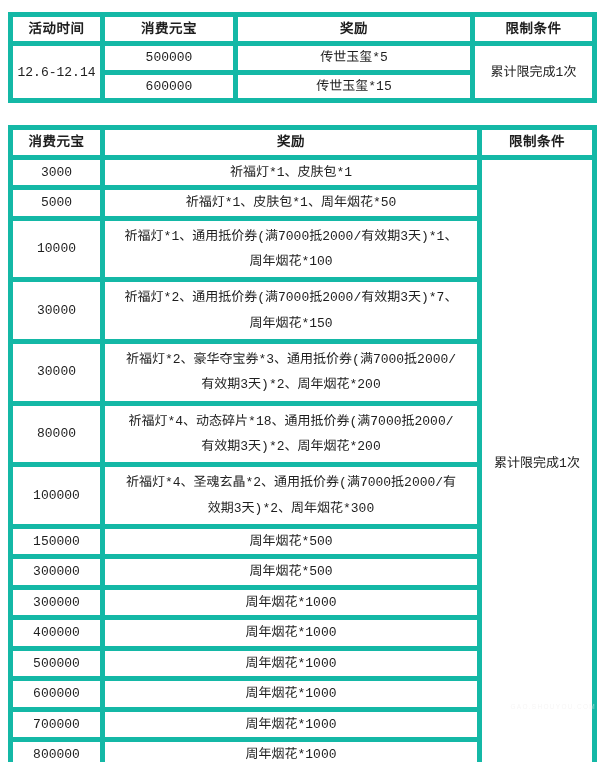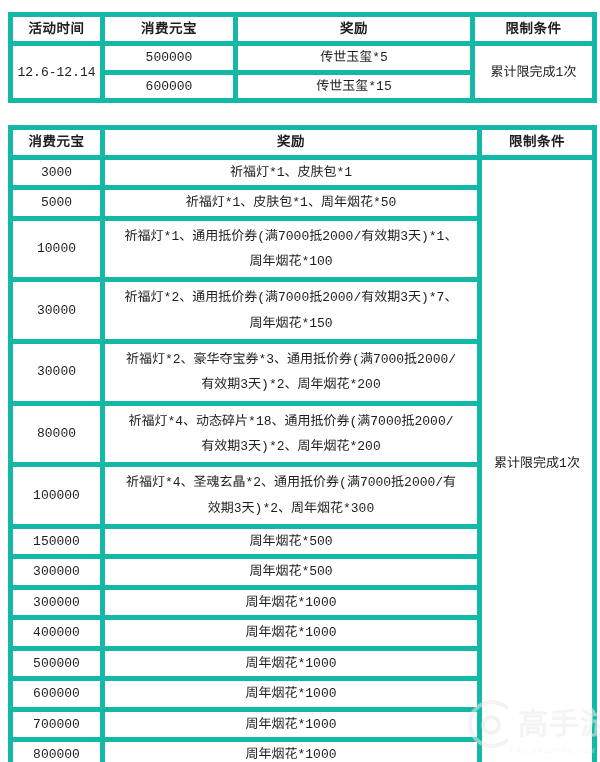--- a/index.html
+++ b/index.html
@@ -280,20 +280,16 @@
           </tr>
           <tr>
             <td class="amount">800000</td>
             <td class="reward">周年烟花*1000</td>
           </tr>
         </tbody>
     </table>
   </div>
 
   <div class="watermark">
-    <div class="wm-inner">
-      <span class="wm-mark"></span>
-      <span class="wm-text">高手游</span>
-    </div>
     <div class="wm-sub">GAO.SHOUYOU.COM</div>
   </div>
 
 </div>
 
 </body></html>

